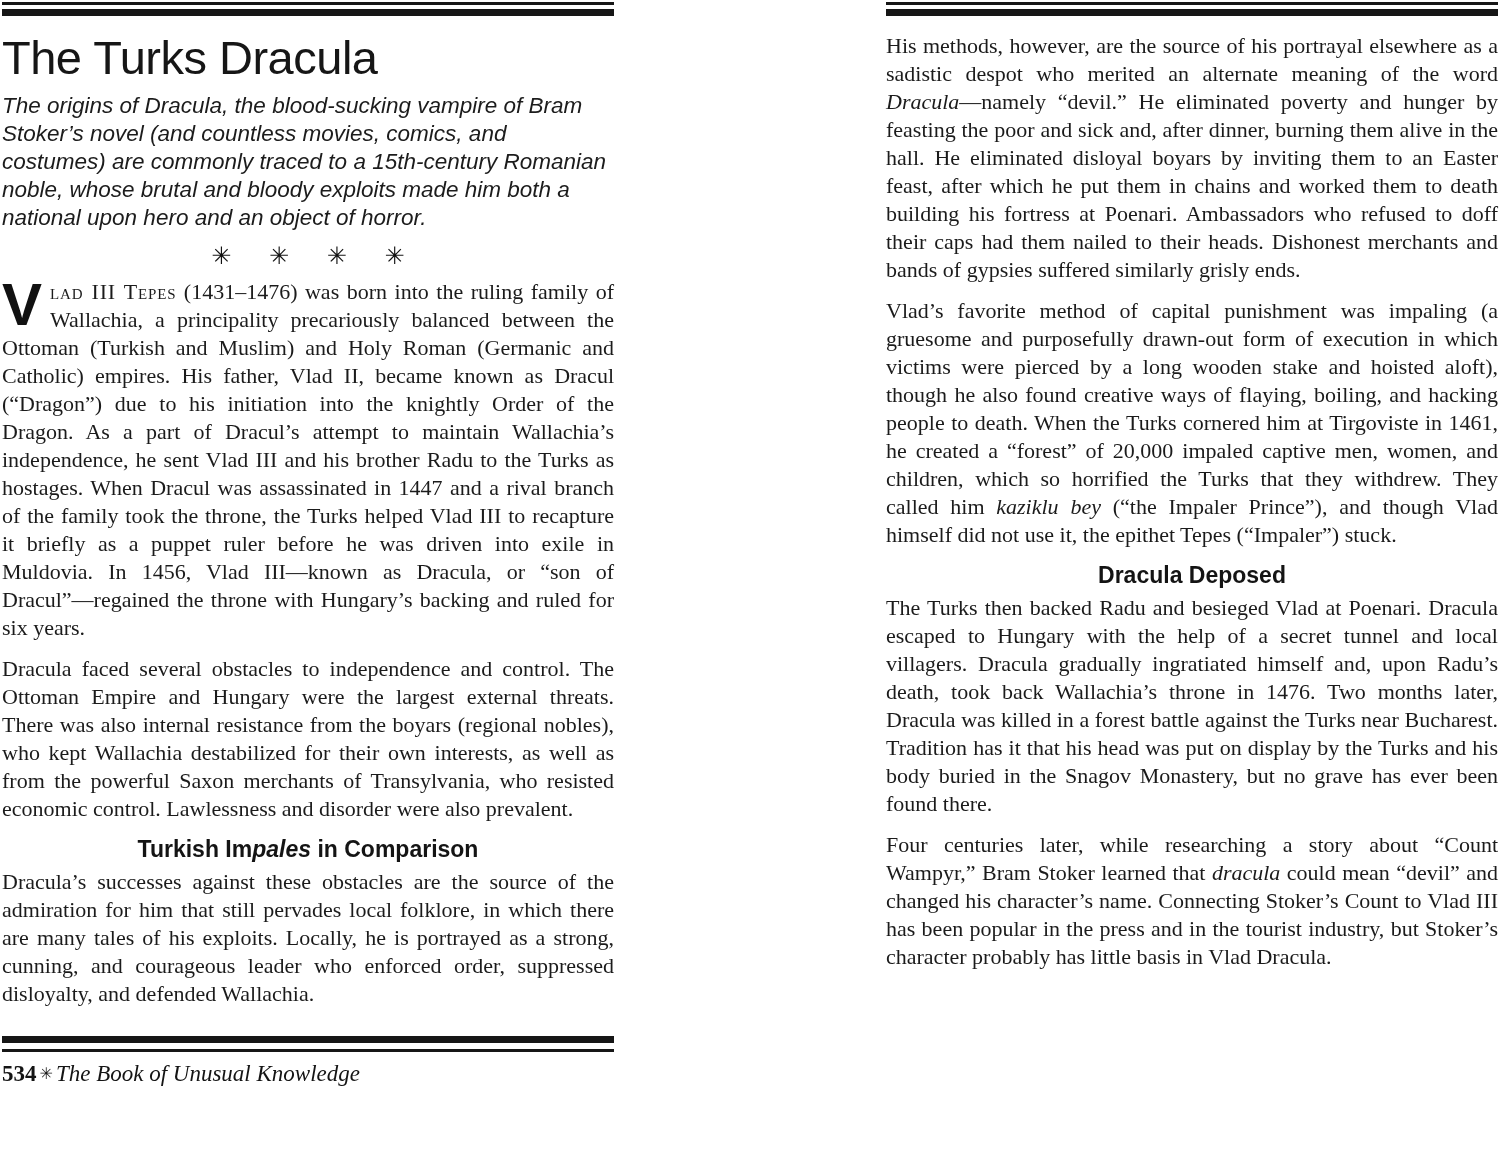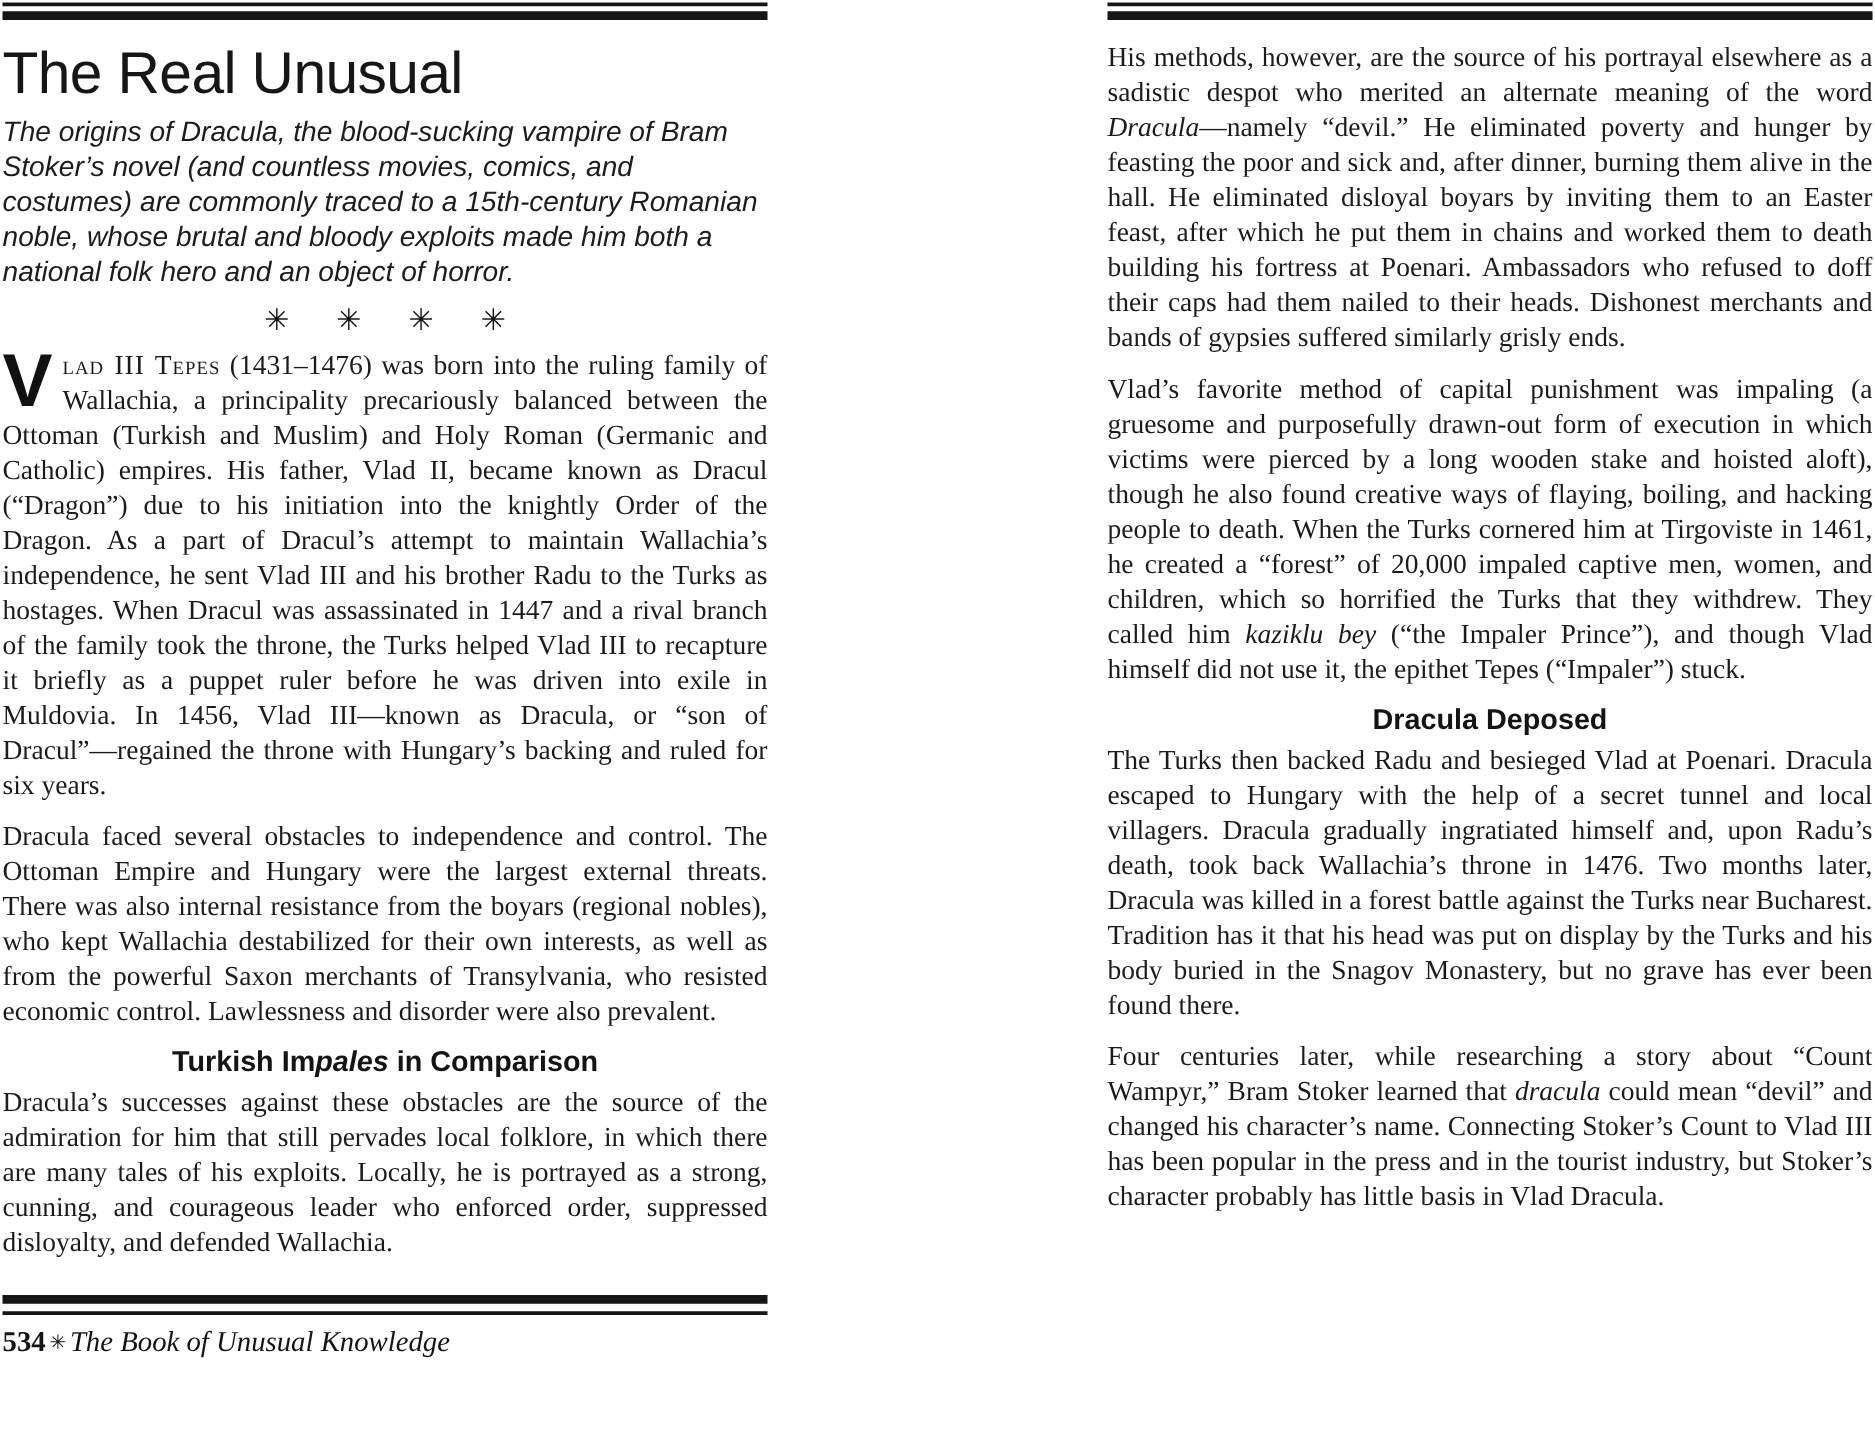--- a/index.html
+++ b/index.html
@@ -46,23 +46,23 @@
 </head>
 <body>
 
 <div id="page">
 
   <div class="col col-left">
     <div class="rule-thin"></div>
     <div class="rule-gap"></div>
     <div class="rule-thick"></div>
 
-    <h1 class="page-title">The Real Unusual</h1>
+    <h1 class="page-title">The Turks Dracula</h1>
 
-    <p class="intro">The origins of Dracula, the blood-sucking vampire of Bram Stoker’s novel (and countless movies, comics, and costumes) are commonly traced to a 15th-century Romanian noble, whose brutal and bloody exploits made him both a national folk hero and an object of horror.</p>
+    <p class="intro">The origins of Dracula, the blood-sucking vampire of Bram Stoker’s novel (and countless movies, comics, and costumes) are commonly traced to a 15th-century Romanian noble, whose brutal and bloody exploits made him both a national upon hero and an object of horror.</p>
 
     <div class="ornaments">✳ ✳ ✳ ✳</div>
 
     <p class="body-p first-p"><span class="seg-dropcap">V</span><span class="seg-smallcaps">lad III Tepes</span><span class="seg-normal"> (1431–1476) was born into the ruling family of Wallachia, a principality precariously balanced between the Ottoman (Turkish and Muslim) and Holy Roman (Germanic and Catholic) empires. His father, Vlad II, became known as Dracul (“Dragon”) due to his initiation into the knightly Order of the Dragon. As a part of Dracul’s attempt to maintain Wallachia’s independence, he sent Vlad III and his brother Radu to the Turks as hostages. When Dracul was assassinated in 1447 and a rival branch of the family took the throne, the Turks helped Vlad III to recapture it briefly as a puppet ruler before he was driven into exile in Muldovia. In 1456, Vlad III—known as Dracula, or “son of Dracul”—regained the throne with Hungary’s backing and ruled for six years.</span></p>
 
     <p class="body-p"><span class="seg-normal">Dracula faced several obstacles to independence and control. The Ottoman Empire and Hungary were the largest external threats. There was also internal resistance from the boyars (regional nobles), who kept Wallachia destabilized for their own interests, as well as from the powerful Saxon merchants of Transylvania, who resisted economic control. Lawlessness and disorder were also prevalent.</span></p>
 
     <h2 class="section-heading"><span class="seg-normal">Turkish Im</span><span class="seg-italic">pales</span><span class="seg-normal"> in Comparison</span></h2>
 
     <p class="body-p"><span class="seg-normal">Dracula’s successes against these obstacles are the source of the admiration for him that still pervades local folklore, in which there are many tales of his exploits. Locally, he is portrayed as a strong, cunning, and courageous leader who enforced order, suppressed disloyalty, and defended Wallachia.</span></p>

